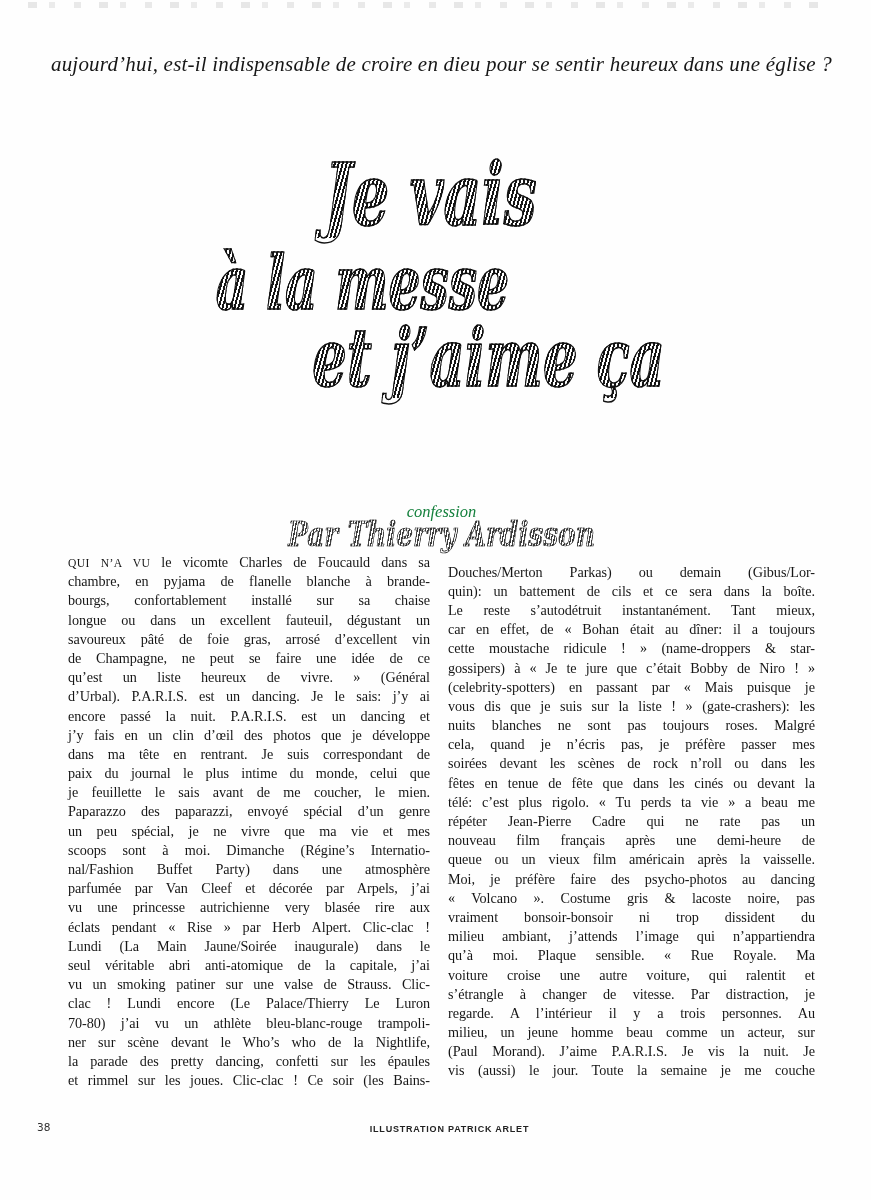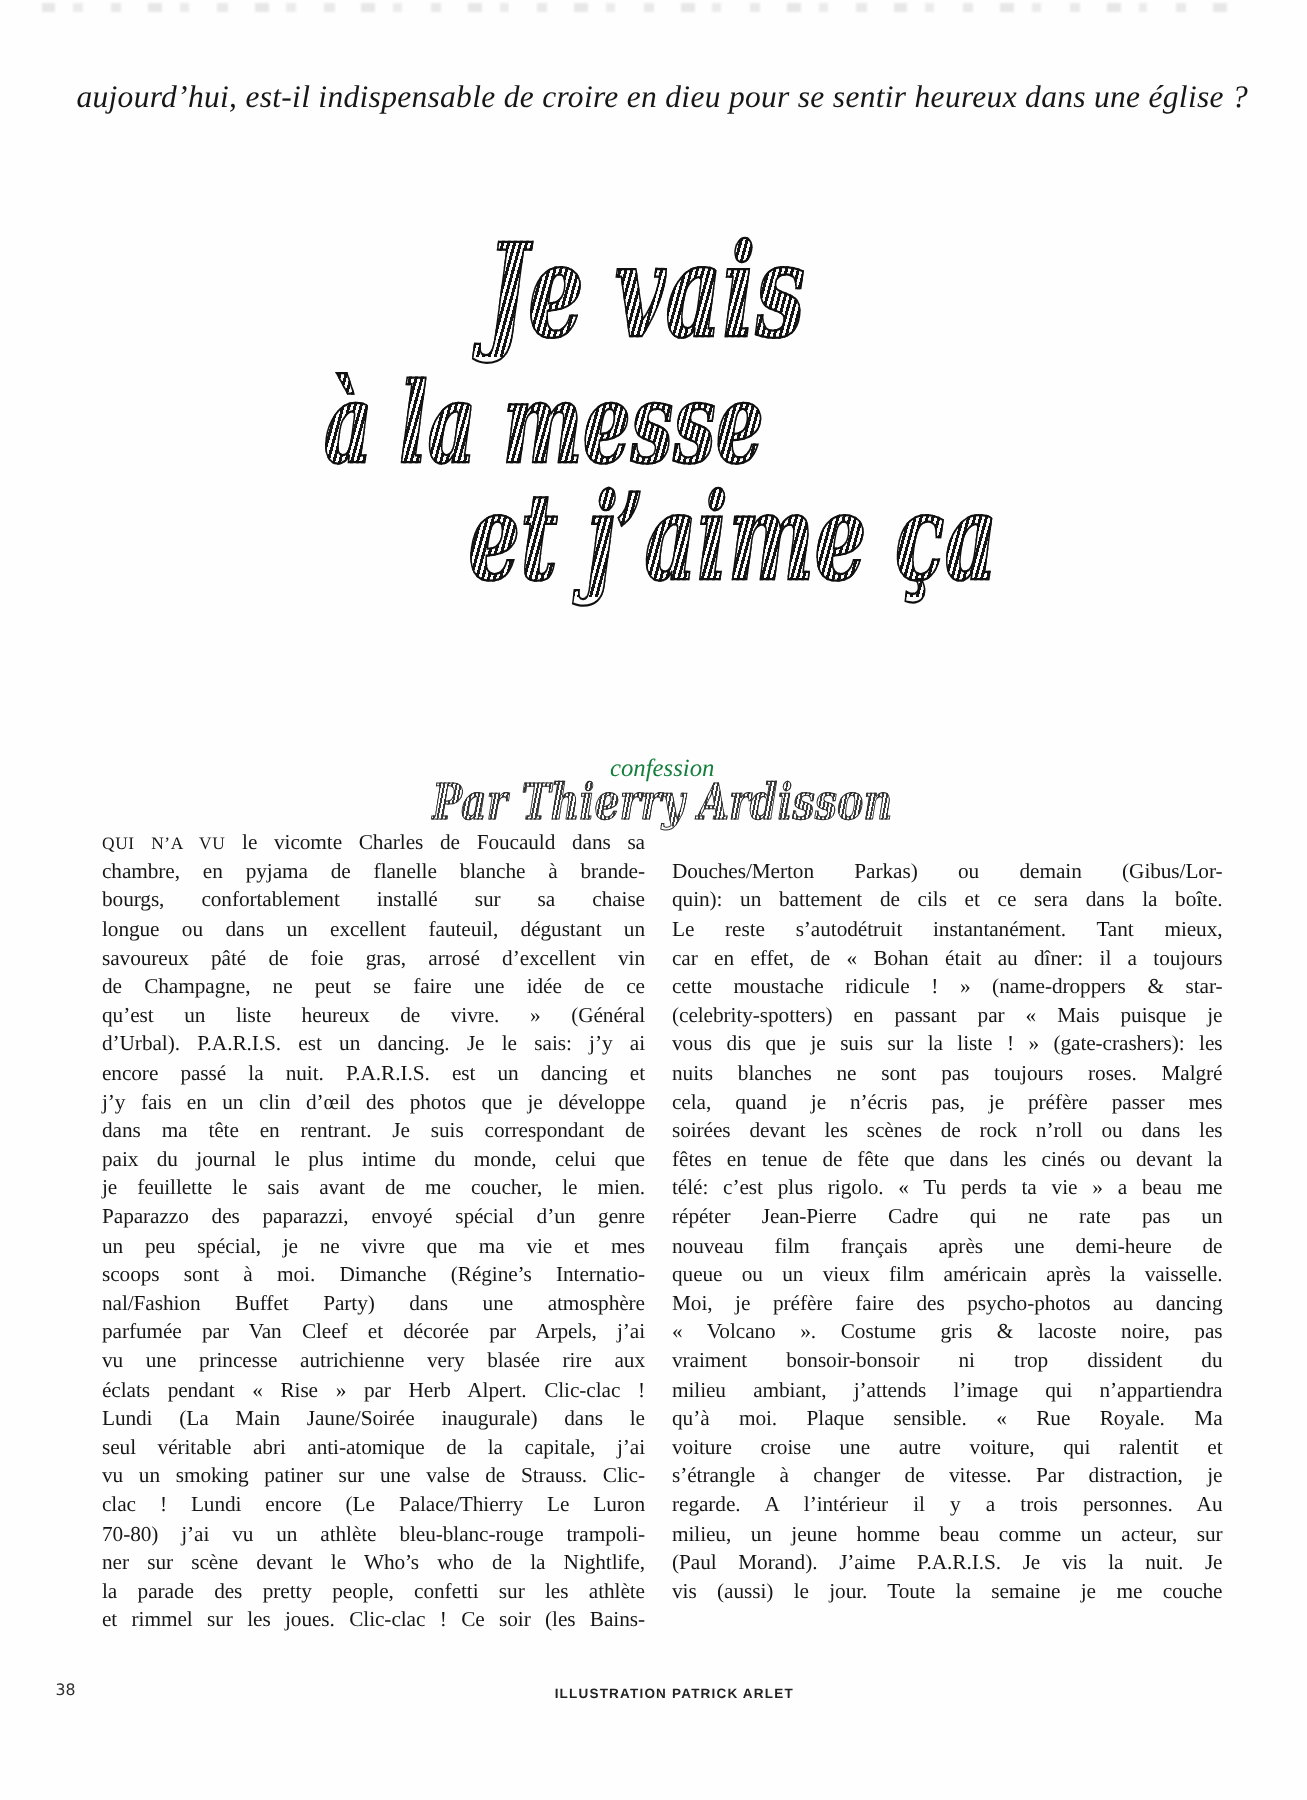--- a/index.html
+++ b/index.html
@@ -122,31 +122,32 @@
           <div class="bodyline">nal/Fashion Buffet Party) dans une atmosphère</div>
           <div class="bodyline">parfumée par Van Cleef et décorée par Arpels, j’ai</div>
           <div class="bodyline">vu une princesse autrichienne very blasée rire aux</div>
           <div class="bodyline">éclats pendant « Rise » par Herb Alpert. Clic-clac !</div>
           <div class="bodyline">Lundi (La Main Jaune/Soirée inaugurale) dans le</div>
           <div class="bodyline">seul véritable abri anti-atomique de la capitale, j’ai</div>
           <div class="bodyline">vu un smoking patiner sur une valse de Strauss. Clic-</div>
           <div class="bodyline">clac ! Lundi encore (Le Palace/Thierry Le Luron</div>
           <div class="bodyline">70-80) j’ai vu un athlète bleu-blanc-rouge trampoli-</div>
           <div class="bodyline">ner sur scène devant le Who’s who de la Nightlife,</div>
-          <div class="bodyline">la parade des pretty people, confetti sur les athlète</div>
+          <div class="bodyline">la parade des pretty dancing, confetti sur les épaules</div>
           <div class="bodyline">et rimmel sur les joues. Clic-clac ! Ce soir (les Bains-</div>
         </div>
     </div>
     <div class="col col-right">
       <div class="lines">
           <div class="bodyline">Douches/Merton Parkas) ou demain (Gibus/Lor-</div>
           <div class="bodyline">quin): un battement de cils et ce sera dans la boîte.</div>
           <div class="bodyline">Le reste s’autodétruit instantanément. Tant mieux,</div>
           <div class="bodyline">car en effet, de « Bohan était au dîner: il a toujours</div>
           <div class="bodyline">cette moustache ridicule ! » (name-droppers &amp; star-</div>
+          <div class="bodyline">gossipers) à « Je te jure que c’était Bobby de Niro ! »</div>
           <div class="bodyline">(celebrity-spotters) en passant par « Mais puisque je</div>
           <div class="bodyline">vous dis que je suis sur la liste ! » (gate-crashers): les</div>
           <div class="bodyline">nuits blanches ne sont pas toujours roses. Malgré</div>
           <div class="bodyline">cela, quand je n’écris pas, je préfère passer mes</div>
           <div class="bodyline">soirées devant les scènes de rock n’roll ou dans les</div>
           <div class="bodyline">fêtes en tenue de fête que dans les cinés ou devant la</div>
           <div class="bodyline">télé: c’est plus rigolo. « Tu perds ta vie » a beau me</div>
           <div class="bodyline">répéter Jean-Pierre Cadre qui ne rate pas un</div>
           <div class="bodyline">nouveau film français après une demi-heure de</div>
           <div class="bodyline">queue ou un vieux film américain après la vaisselle.</div>

